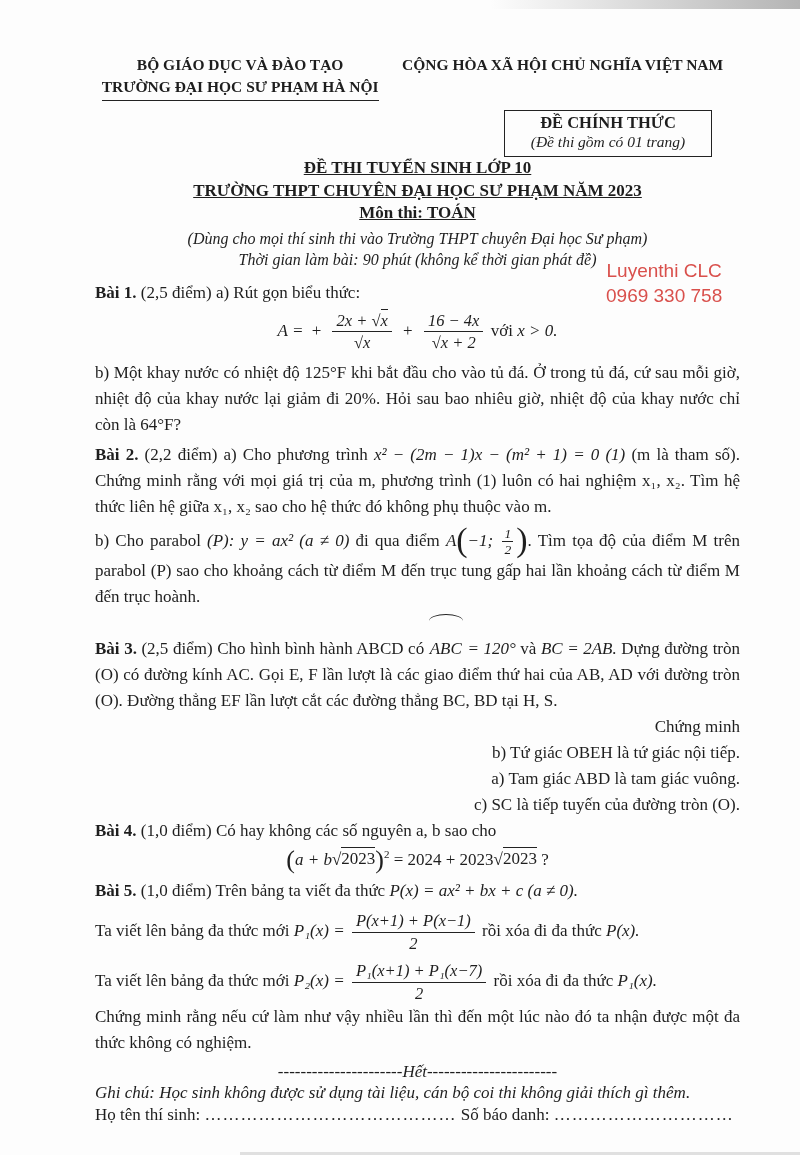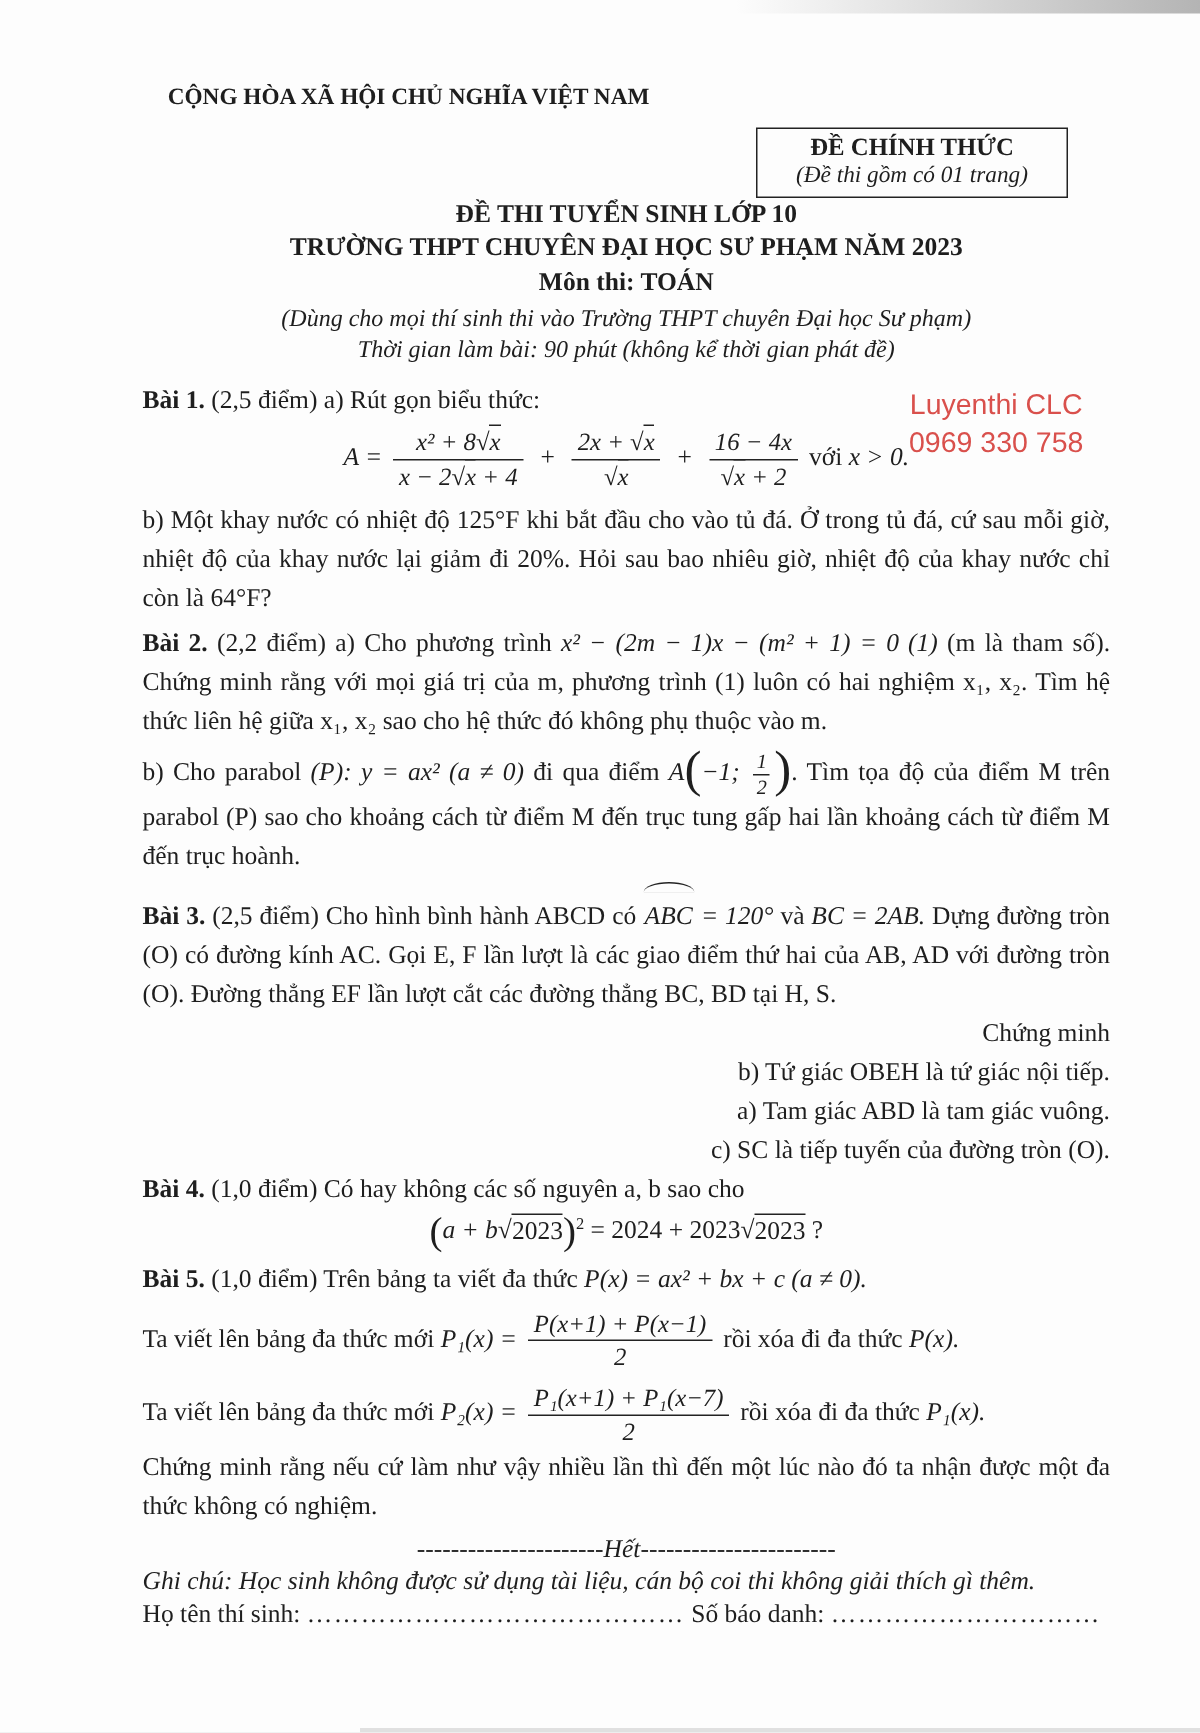--- a/index.html
+++ b/index.html
@@ -24,21 +24,21 @@
   .hdr div { font-weight:bold; font-size:15.5px; line-height:1.4; }
   .u { display:inline-block; border-bottom:1.6px solid #222; padding-bottom:3px; }
 
   .stamp-row { display:flex; justify-content:flex-end; padding-right:28px; margin-top:9px; }
   .stamp { border:1.4px solid #222; padding:2px 10px 5px; text-align:center; min-width:186px; }
   .stamp-title { font-weight:bold; font-size:16.5px; }
   .stamp-sub { font-style:italic; font-size:15.5px; }
 
   
   .title-block { text-align:center; margin-top:0px; line-height:1.32; }
-  .t-bold { font-weight:bold; font-size:17px; }
+  .t-bold { font-weight:bold; font-size:17px;text-decoration:underline; }
   .t-italic { font-style:italic; font-size:16px; }
   .t-gap { margin-top:3px; }
 
   
   .wm { position:absolute; left:606px; top:259px; color:#d9504c;
     font-family:"Liberation Sans","DejaVu Sans",sans-serif;
     font-size:19px; line-height:1.3;text-align:center; }
 
   
   .body-p { margin:0; font-size:17px; line-height:1.53; text-align:justify; }
@@ -55,21 +55,21 @@
   .frac.small .num, .frac.small .den { font-size:13.5px; line-height:1.15; padding:0 2px; }
   .op { margin:0 4px; font-style:normal; }
   .sq { white-space:nowrap; }
   .sq .sgn { font-style:normal; }
   .sq .rad { border-top:1.4px solid #222; padding-top:1px; }
   .bigp { font-size:34px; font-style:normal; vertical-align:middle; line-height:.9; position:relative; top:-2px; font-weight:400; }
   .medp { font-size:26px; font-style:normal; vertical-align:middle; line-height:.9; position:relative; top:-1px; }
   sup { font-size:11px; }
 
   
-  .hat { position:relative; display:inline-block; font-style:italic; padding:8px 1px 0; }
+  .hat { position:relative; display:inline-block; font-style:italic; padding:20px 1px 0; }
   .hat::before { content:""; position:absolute; top:-2px; left:0; right:0; height:6px;
     border-top:1.7px solid #222; border-radius:50% 50% 0 0 / 100% 100% 0 0; }
 
   
   .het { text-align:center; font-style:italic; margin-top:6px; font-size:17px; }
   .note { font-style:italic; font-size:17px; margin-top:1px; text-align:justify; }
   .fill-line { font-size:17px; margin-top:2px; }
   .fill-line .dots { letter-spacing:1px; }
 </style>
 </head>
@@ -80,20 +80,24 @@
   <div class="scan-shade-bottom"></div>
 
   <div class="wm">
     <div>Luyenthi CLC</div>
     <div>0969 330 758</div>
   </div>
 
   <div class="content">
 
     <div class="hdr">
+      <div class="hdr-left">
+        <div>BỘ GIÁO DỤC VÀ ĐÀO TẠO</div>
+        <div><span class="u">TRƯỜNG ĐẠI HỌC SƯ PHẠM HÀ NỘI</span></div>
+      </div>
       <div class="hdr-right">
         <div>CỘNG HÒA XÃ HỘI CHỦ NGHĨA VIỆT NAM</div>
       </div>
     </div>
 
     <div class="stamp-row">
       <div class="stamp">
         <div class="stamp-title">ĐỀ CHÍNH THỨC</div>
         <div class="stamp-sub">(Đề thi gồm có 01 trang)</div>
       </div>
@@ -104,24 +108,20 @@
       <div class="t-bold">TRƯỜNG THPT CHUYÊN ĐẠI HỌC SƯ PHẠM NĂM 2023</div>
       <div class="t-bold">Môn thi: TOÁN</div>
       <div class="t-italic t-gap">(Dùng cho mọi thí sinh thi vào Trường THPT chuyên Đại học Sư phạm)</div>
       <div class="t-italic">Thời gian làm bài: 90 phút (không kể thời gian phát đề)</div>
     </div>
 
     <p class="body-p mt10"><b class="lbl">Bài 1.</b><span> (2,5 điểm) a) Rút gọn biểu thức:</span></p>
 
     <div class="formula-row">
       <span class="m">A =</span>
-      <span class="frac">
-        <span class="num"><span>x² + 8</span><span class="sq"><span class="sgn">√</span><span class="rad">x</span></span></span>
-        <span class="den"><span>x − 2</span><span class="sq"><span class="sgn">√</span><span class="rad">x</span></span><span> + 4</span></span>
-      </span>
       <span class="op">+</span>
       <span class="frac">
         <span class="num"><span>2x + </span><span class="sq"><span class="sgn">√</span><span class="rad">x</span></span></span>
         <span class="den"><span class="sq"><span class="sgn">√</span><span class="rad">x</span></span></span>
       </span>
       <span class="op">+</span>
       <span class="frac">
         <span class="num"><span>16 − 4x</span></span>
         <span class="den"><span class="sq"><span class="sgn">√</span><span class="rad">x</span></span><span> + 2</span></span>
       </span>

